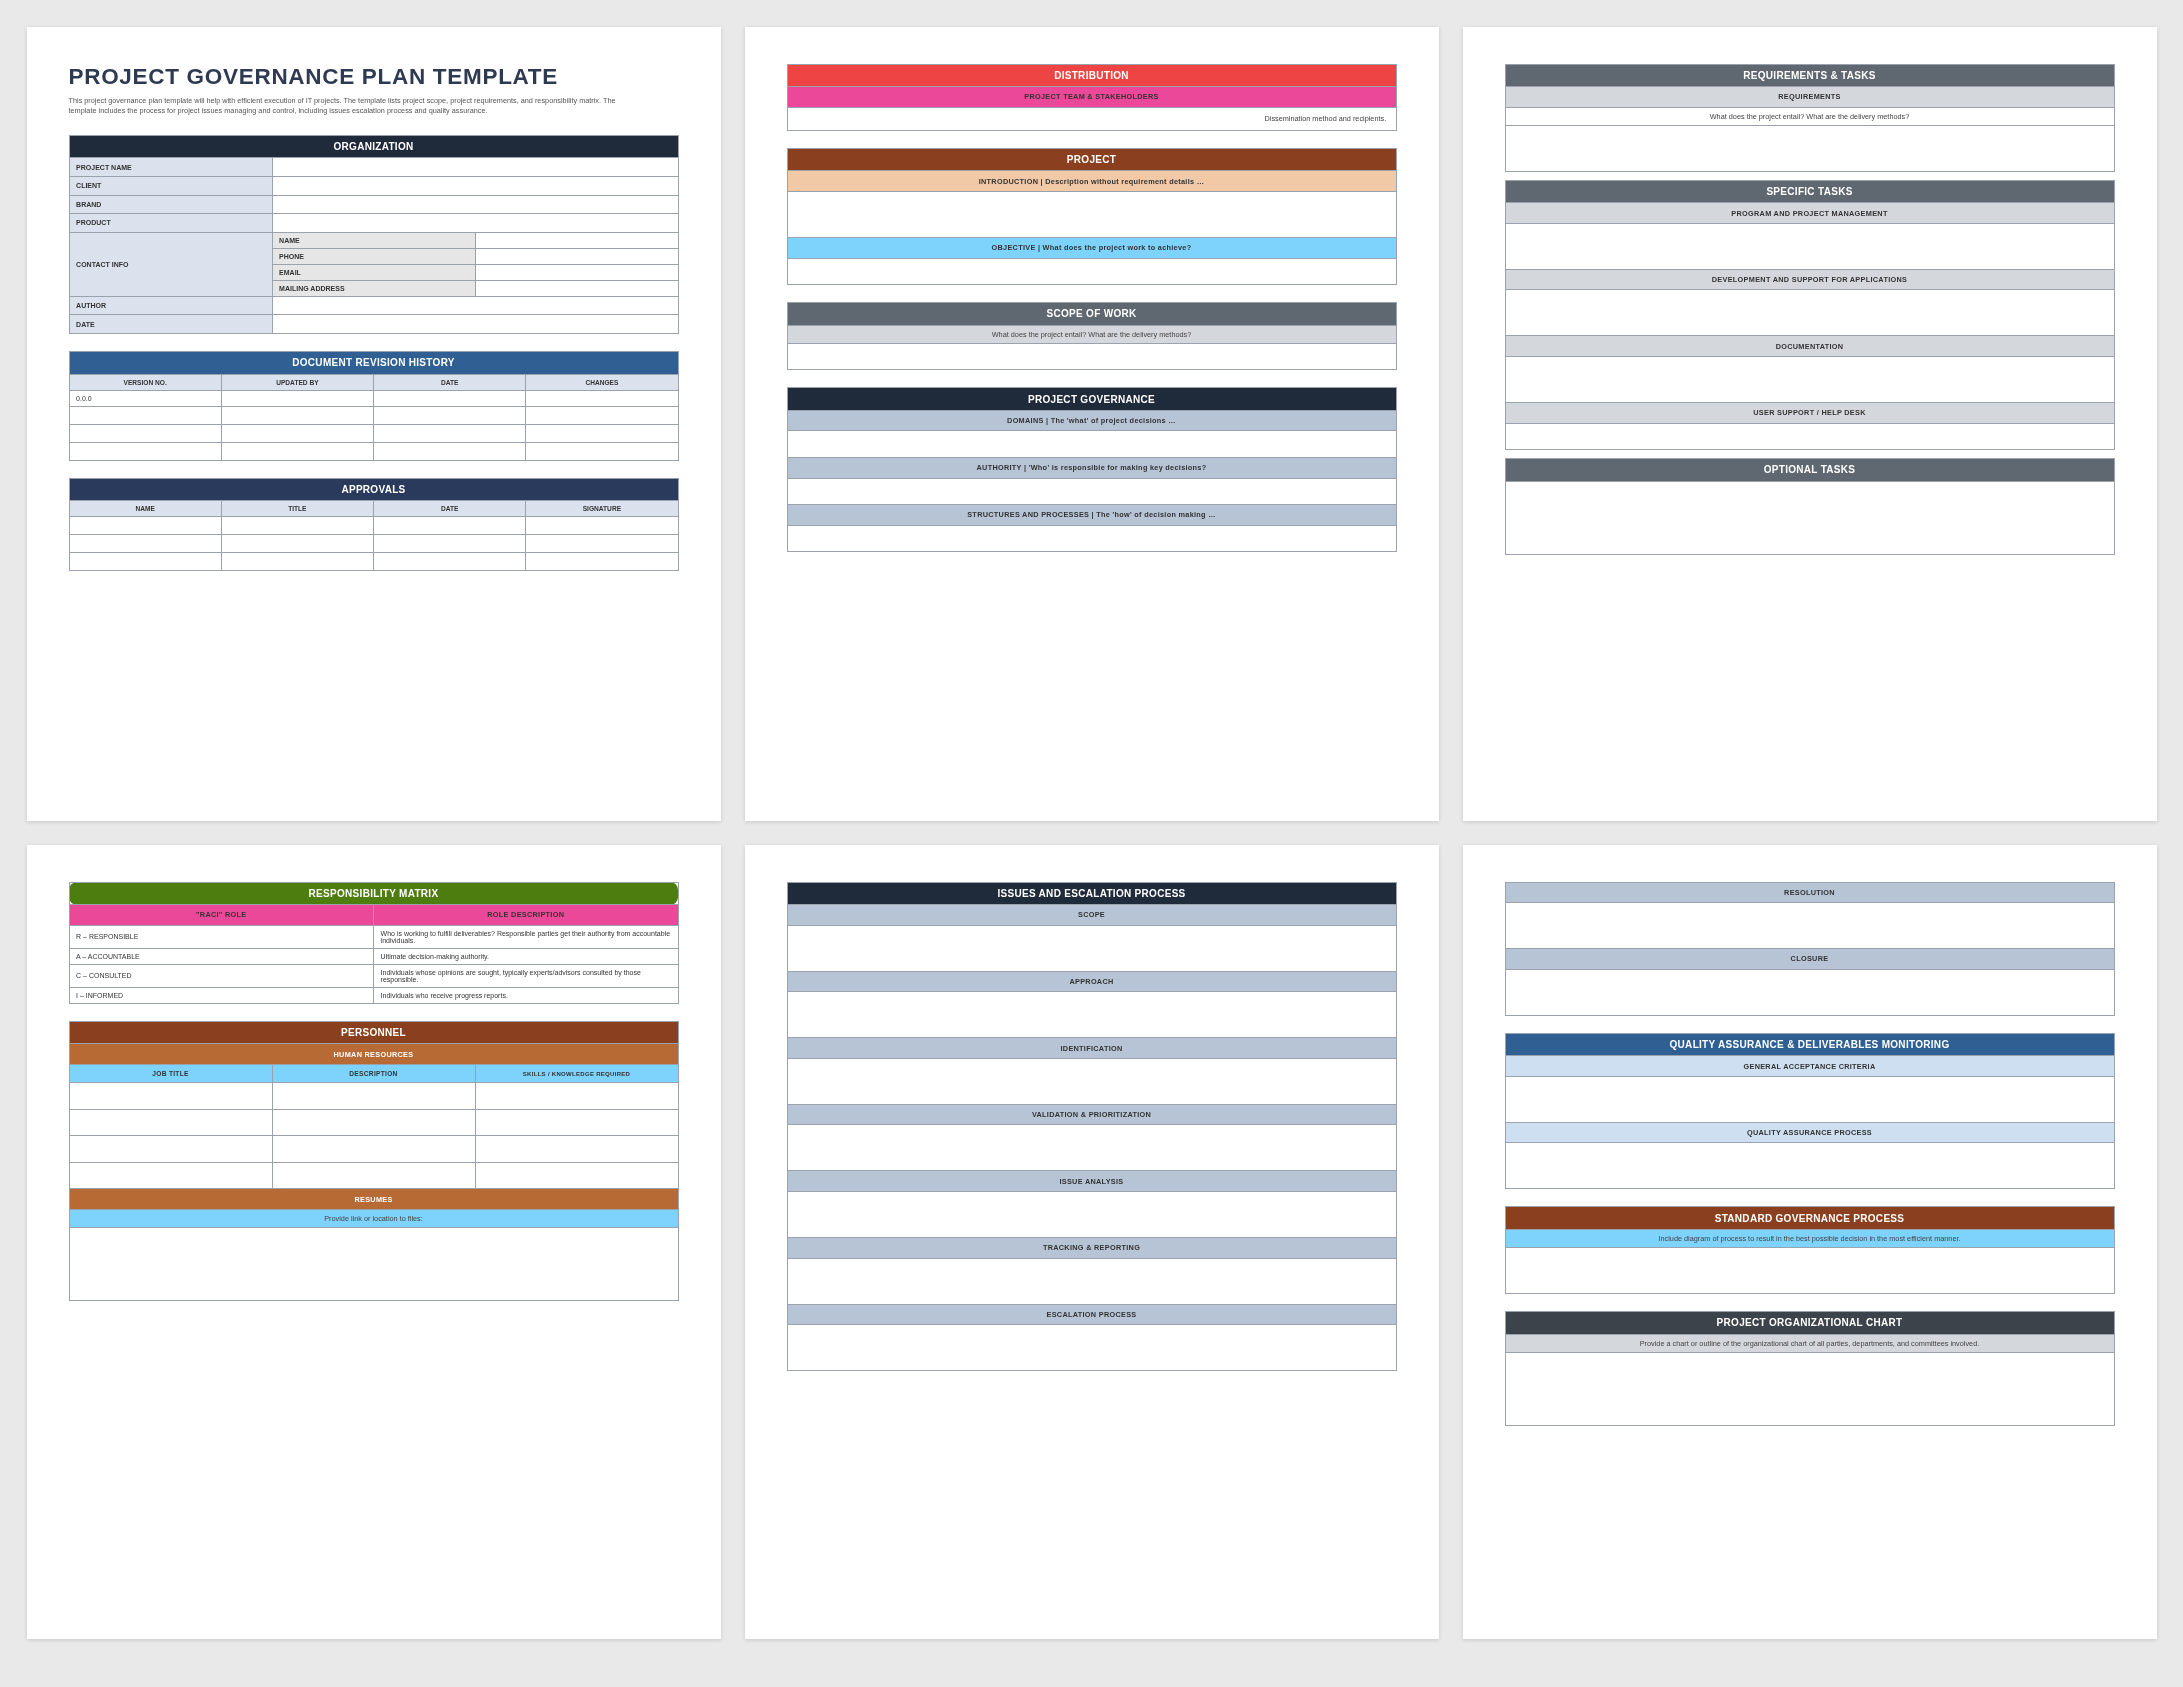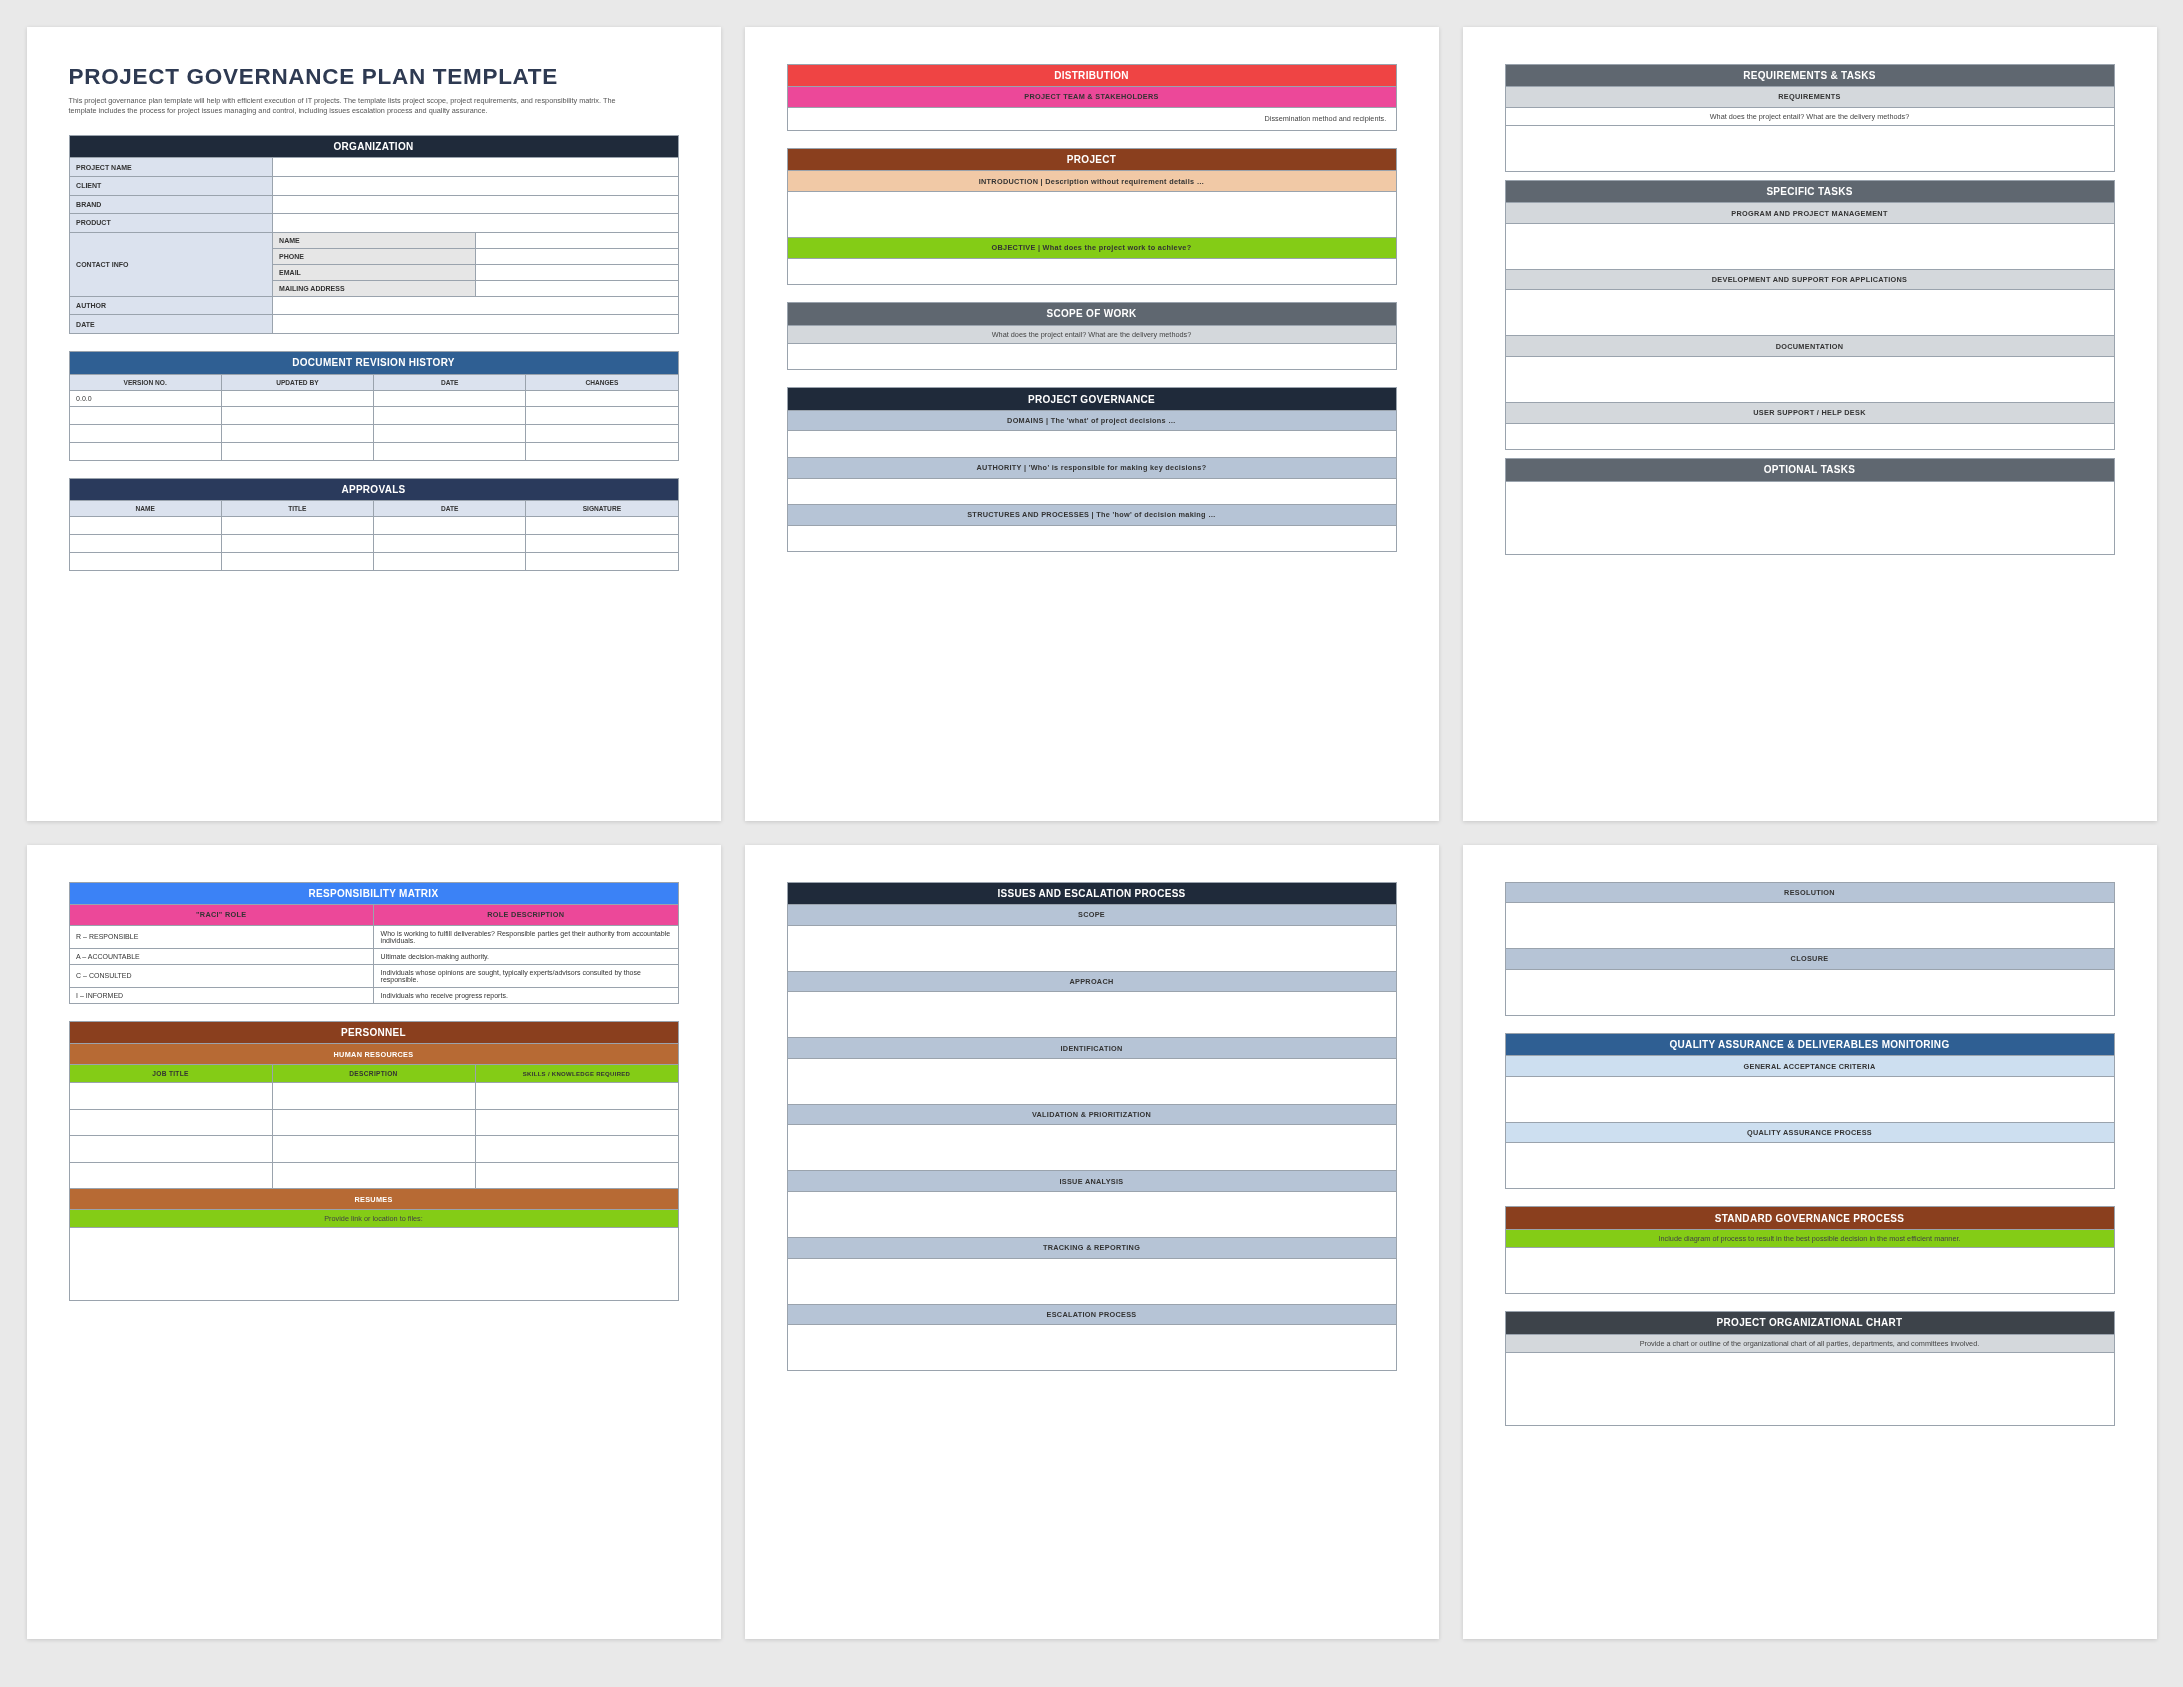--- a/index.html
+++ b/index.html
@@ -44,26 +44,26 @@
   .lab { background:#dbe2ee; font-weight:700; font-size:7px; padding:5.3px 6.6px; }
   .sublab { background:#e6e6e6; font-weight:600; font-size:7px; }
   .thin th { background:#dbe2ee; font-size:6.6px; font-weight:700; text-align:center; padding:4px 2.6px; }
   .gap { height: 17px; }
   .gap-sm { height: 8px; }
 
   
   .bg-dark   { background:#1f2a3a; color:#fff; }
   .bg-blue   { background:#2f5f93; color:#fff; }
   .bg-navy   { background:#2a3a5c; color:#fff; }
-  .bg-olive  { background:#3b82f6; color:#fff; }
+  .bg-olive  { background:#4d7c0f; color:#fff;border-radius:8px; }
   .bg-yellow { background:#ef4444; color:#fff; }
   .bg-yellow-lt { background:#ec4899; color:#333; }
   .bg-brown  { background:#8a3f1e; color:#fff; }
   .bg-peach  { background:#f1c9a6; color:#333; }
-  .bg-peach-lt { background:#84cc16; color:#333; }
+  .bg-peach-lt { background:#7dd3fc; color:#333; }
   .bg-grey   { background:#5f6770; color:#fff; }
   .bg-grey-lt{ background:#d4d8dc; color:#333; }
   .bg-steel  { background:#b6c4d6; color:#333; }
   .bg-blue-lt{ background:#cddff0; color:#333; }
   .bg-orange { background:#b76a34; color:#fff; }
 
   .sec-title { font-size: 10px; }
   .note { font-size: 7.3px; color:#444; text-align:right; }
   .note-c { font-size: 7.3px; color:#444; text-align:center; font-style: normal; }
   .blank { height: 26.5px; }

